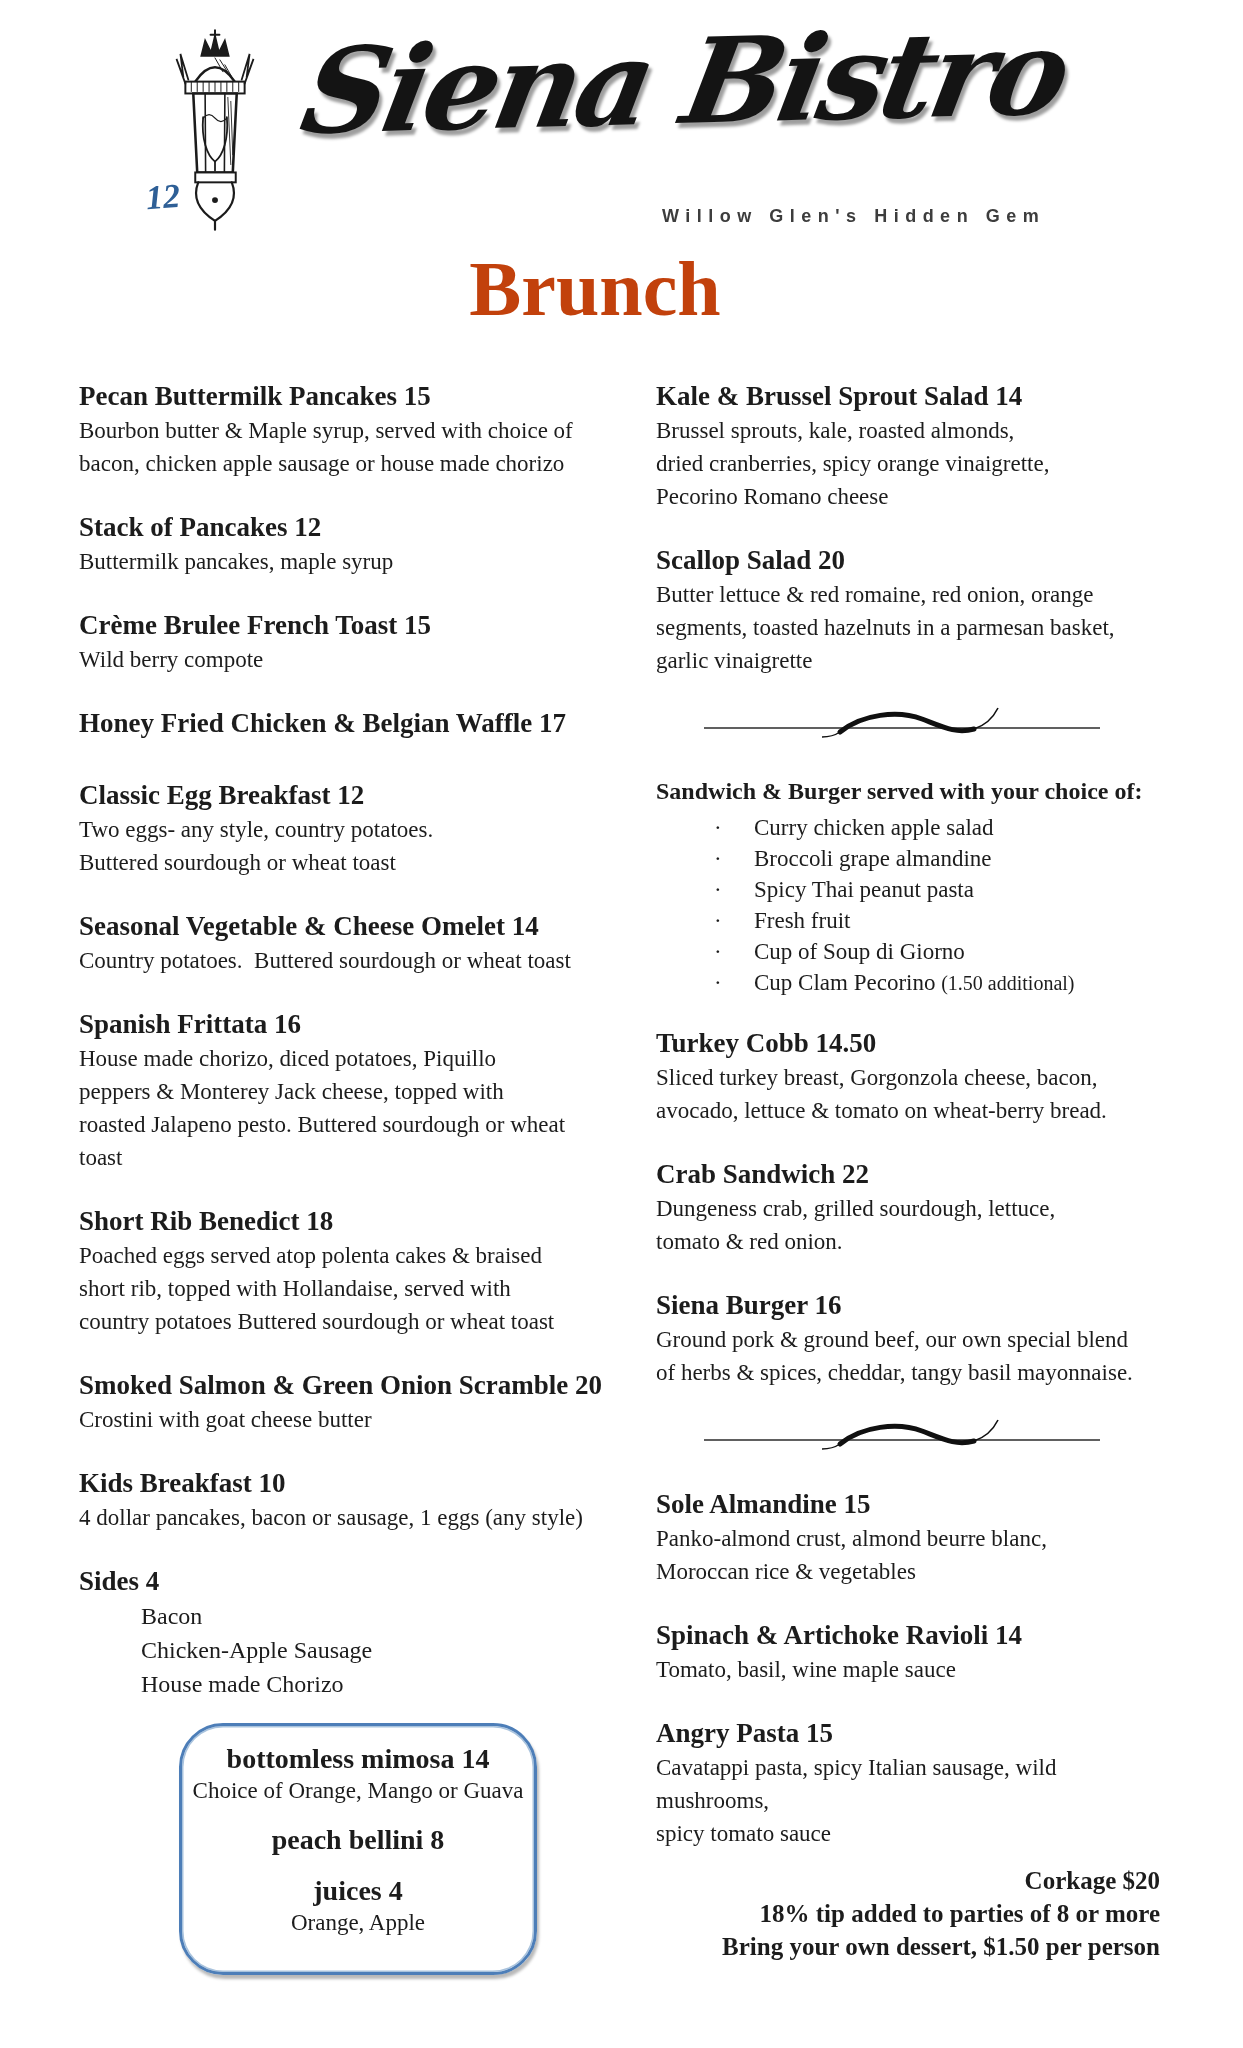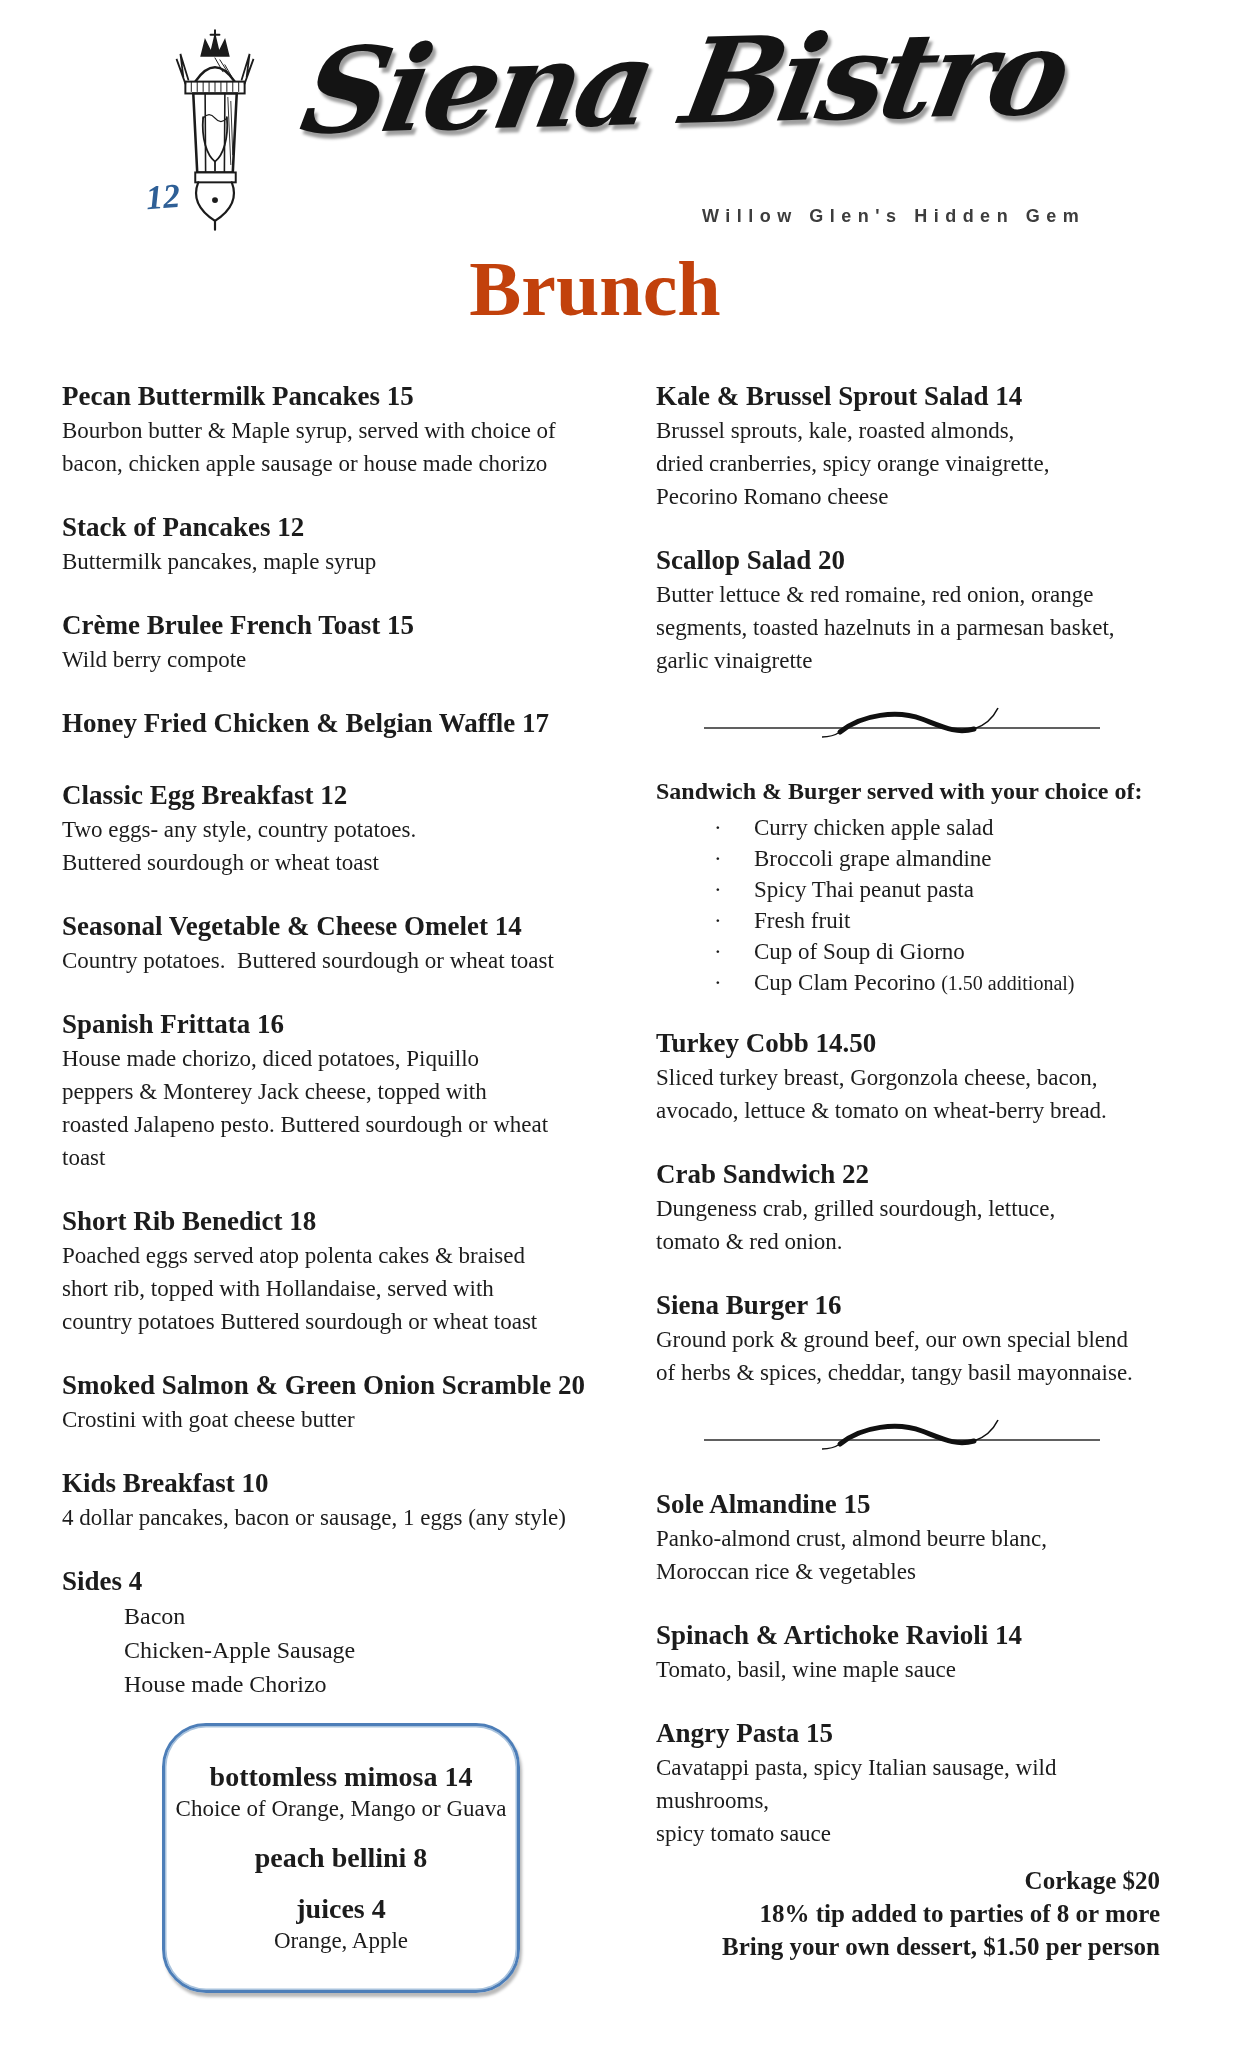--- a/index.html
+++ b/index.html
@@ -17,47 +17,47 @@
     color:#2e5f96; transform:rotate(-4deg);
   }
   .brand {
     position:absolute; left:292px; top:22px; width:940px;
     font-family:"DejaVu Serif", serif; font-style:italic; font-weight:bold;
     font-size:118px; letter-spacing:-5px; white-space:nowrap; color:#141414;
     transform:skewX(-12deg) rotate(-1.5deg); transform-origin:left bottom;
     text-shadow:4px 5px 3px rgba(0,0,0,0.38);
   }
   .tagline {
-    position:absolute; left:702px; top:206px;
+    position:absolute; left:662px; top:206px;
     font-family:"Liberation Sans", sans-serif; font-weight:bold;
     font-size:18px; letter-spacing:6.5px; color:#3d3d3d; white-space:nowrap;
   }
   .page-title {
     position:absolute; left:360px; top:244px; width:470px; margin:0;
     text-align:center; font-size:78px; font-weight:bold; color:#c2410c;
     font-family:"Liberation Serif", serif;
   }
 
   
   .col { position:absolute; top:378px; }
-  .col-left  { left:62px;  width:575px; }
+  .col-left  { left:79px;  width:575px; }
   .col-right { left:656px; width:520px; }
 
   .item { margin:0 0 29px 0; }
   .item-name { font-size:27px; font-weight:bold; line-height:36px; white-space:nowrap; }
   .item-desc { font-size:23px; line-height:33px; white-space:pre; }
 
   .sides-list { margin:0 0 0 62px; padding:0; list-style:none; font-size:24px; line-height:34px; }
 
   
   .drinks-box {
     margin:22px 0 0 100px; width:352px;
     border:3px solid #4d7eb8; border-radius:44px;
     box-shadow: inset 0 0 0 1.5px #a9c3dd, 2px 4px 3px rgba(0,0,0,0.28);
-    padding:34px 0 34px; text-align:center;
+    padding:16px 0 34px; text-align:center;
   }
   .drink + .drink { margin-top:17px; }
   .drink-name { font-size:28px; font-weight:bold; line-height:34px; white-space:nowrap; }
   .drink-desc { font-size:23px; line-height:30px; }
   .nowrap-center {
     white-space:nowrap; position:relative; left:50%;
     transform:translateX(-50%); width:max-content;
   }
 
   

